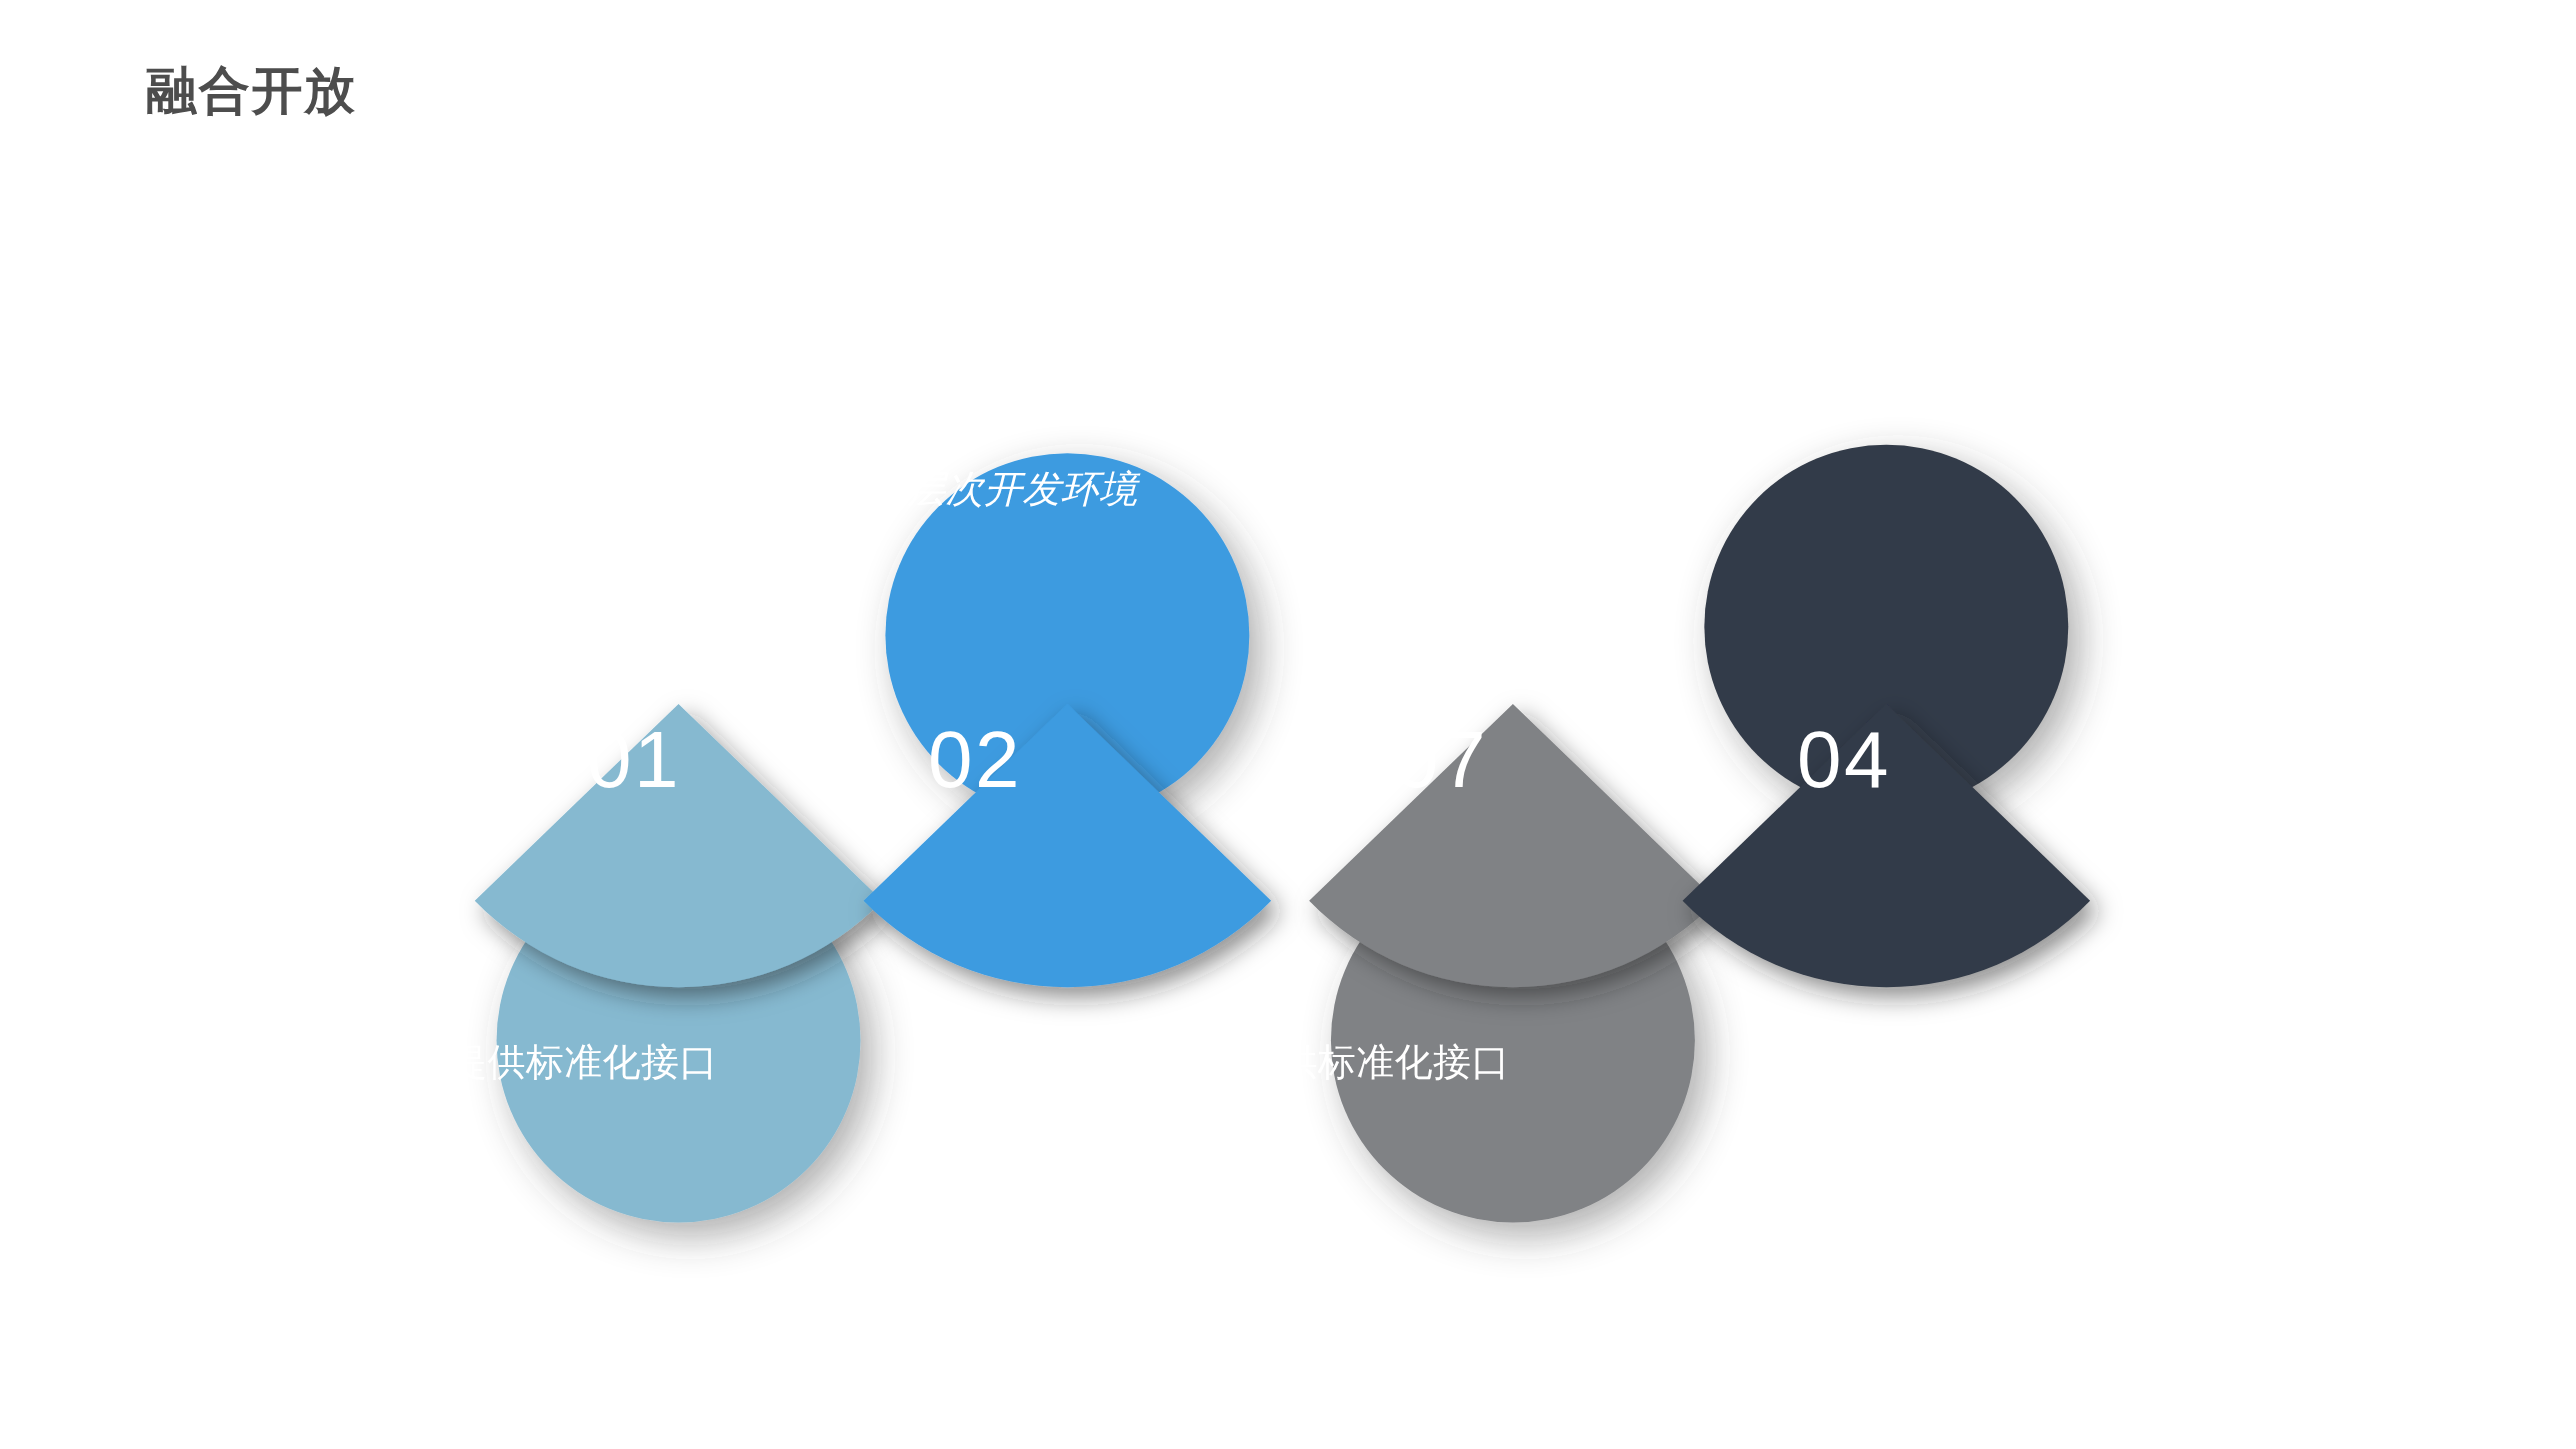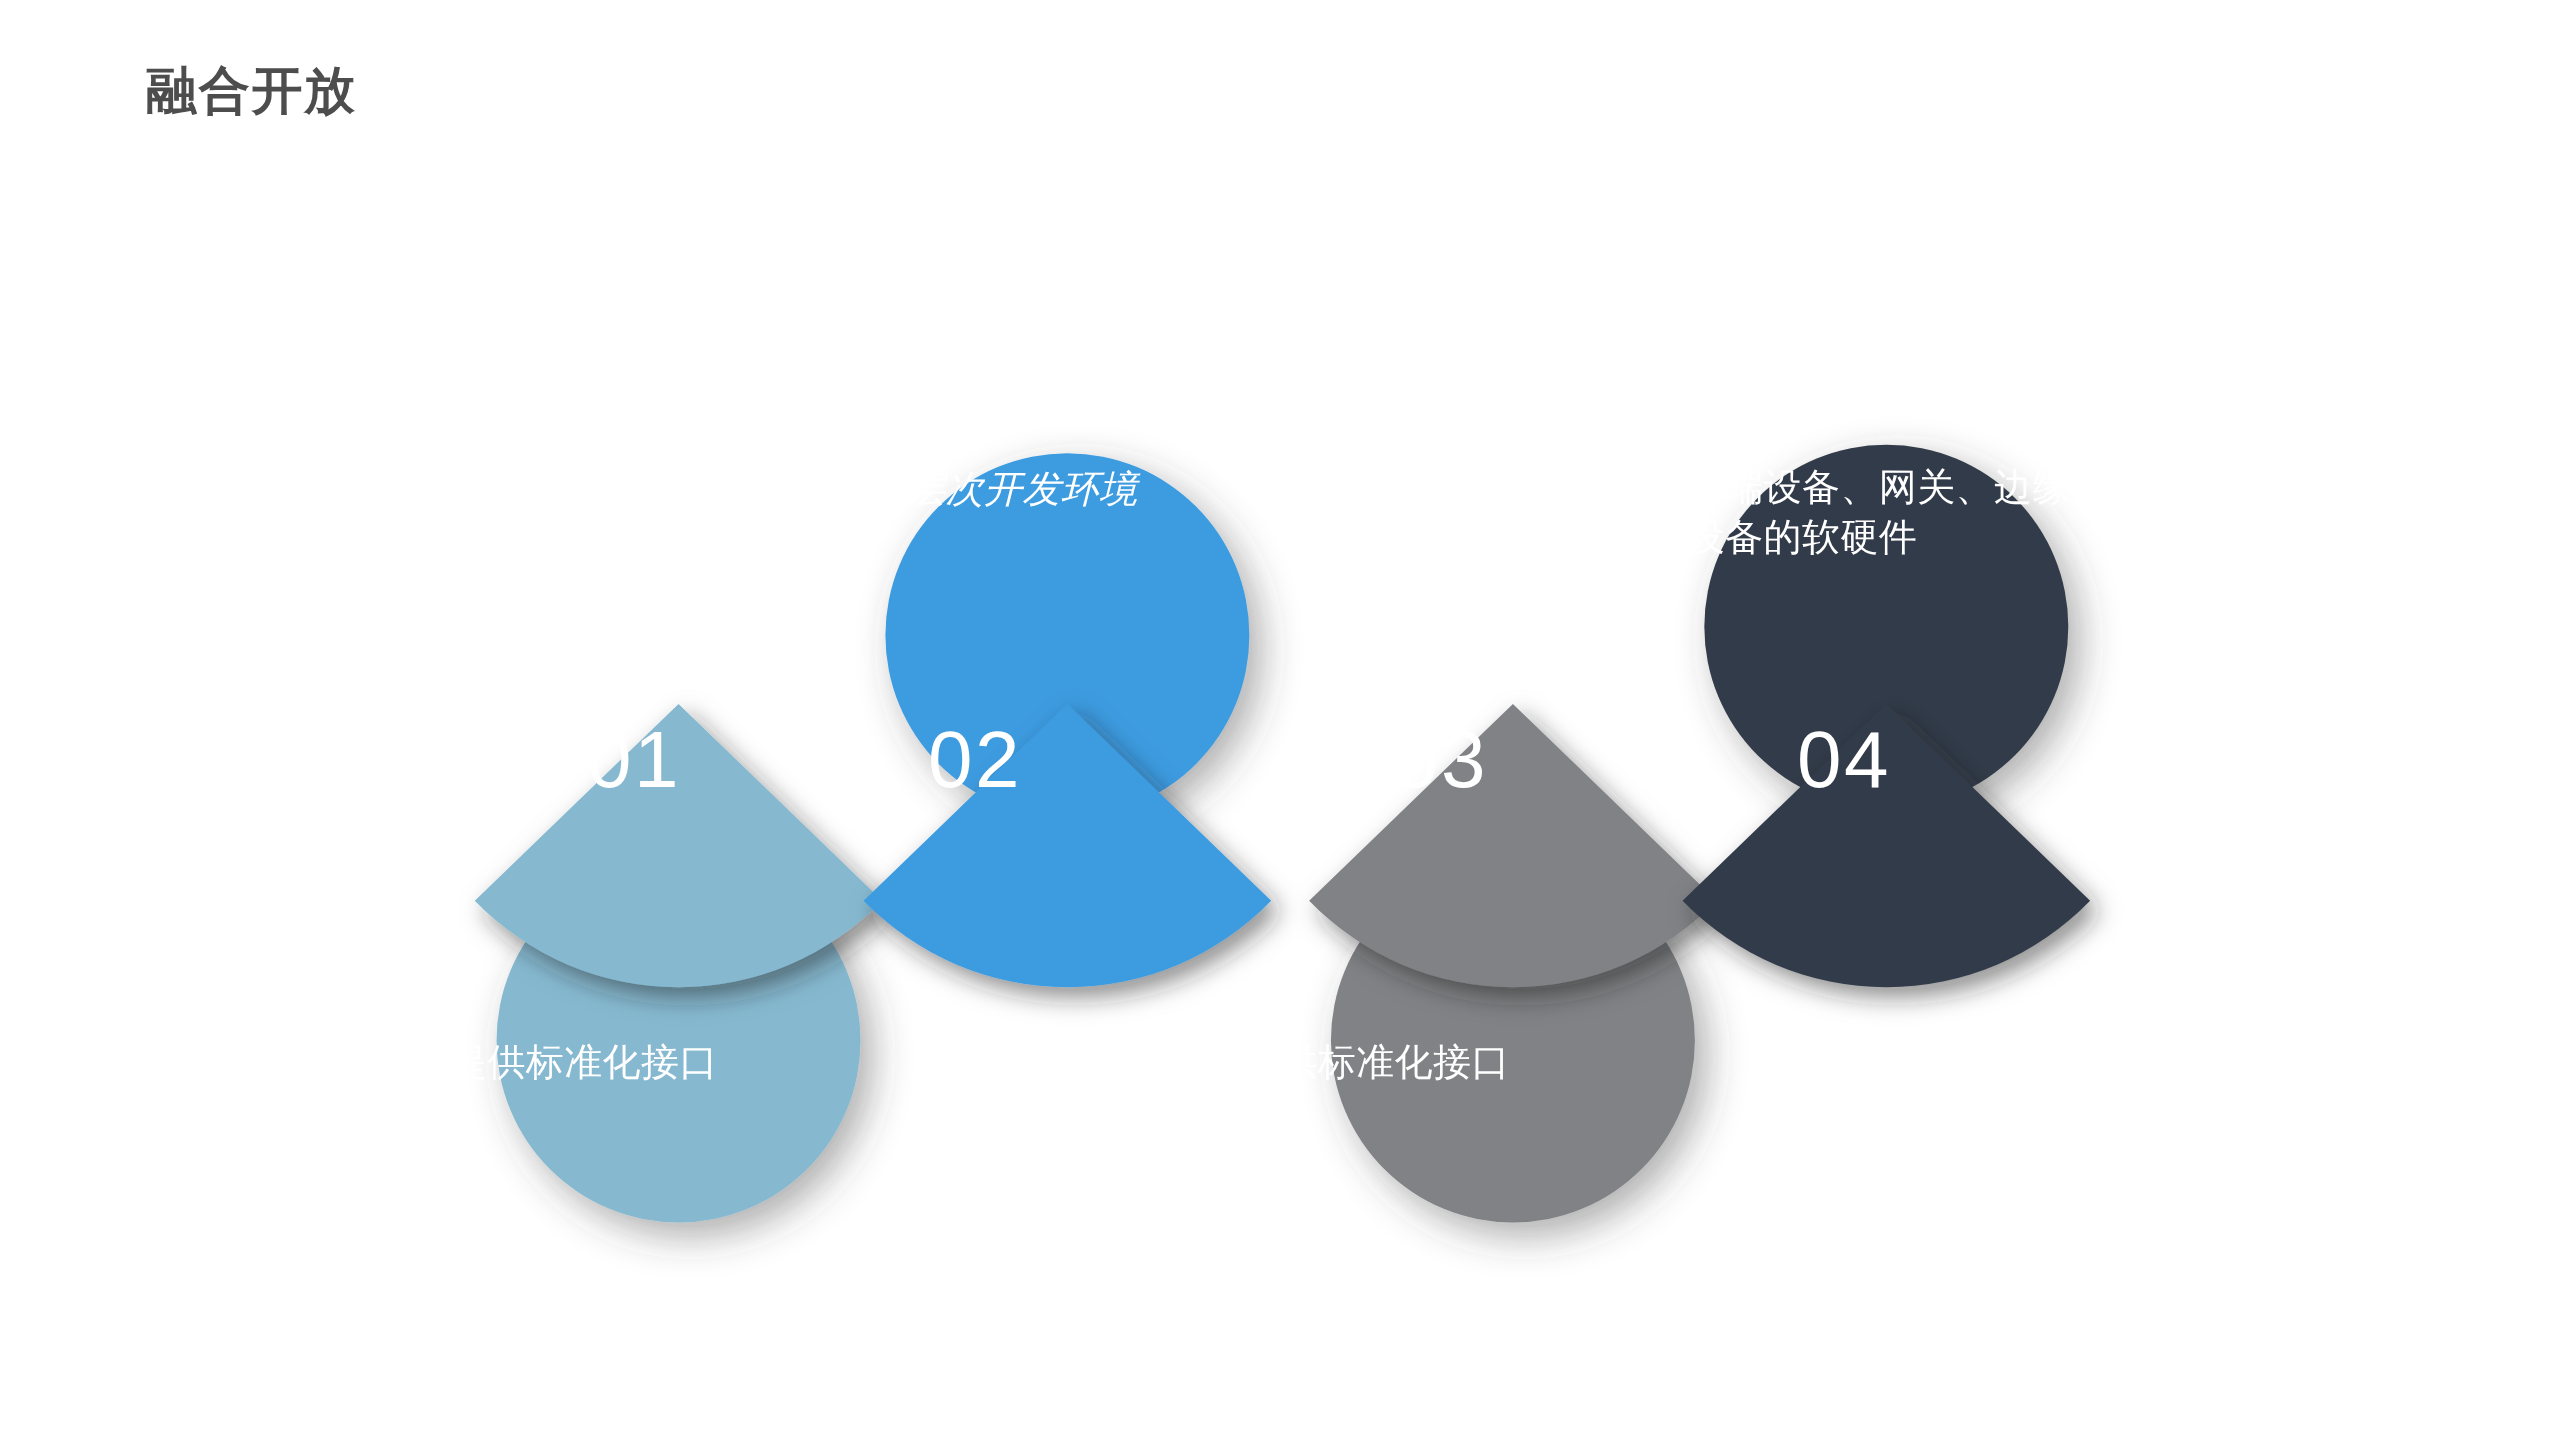--- a/index.html
+++ b/index.html
@@ -104,22 +104,20 @@
       <path filter="url(#wedgeShadow)" d="M 790 820 L 552.62 1049.24 A 330 330 0 0 0 1027.38 1049.24 Z" fill="#86b9d0"></path>
       <path filter="url(#wedgeShadow)" d="M 1243 820 L 1005.62 1049.24 A 330 330 0 0 0 1480.38 1049.24 Z" fill="#3d9be0"></path>
       <path filter="url(#wedgeShadow)" d="M 1762 820 L 1524.62 1049.24 A 330 330 0 0 0 1999.38 1049.24 Z" fill="#808285"></path>
       <path filter="url(#wedgeShadow)" d="M 2197 820 L 1959.62 1049.24 A 330 330 0 0 0 2434.38 1049.24 Z" fill="#333b48"></path>
     </g>
   </svg>
 
   <div class="node-caption" id="caption-1">提供标准化接口</div>
   <div class="node-caption" id="caption-2">提供各层次开发环境</div>
   <div class="node-caption" id="caption-3">提供标准化接口</div>
-  <div class="node-caption" id="caption-4">提供终端设备、网关、边缘
-计算设备的软硬件</div>
 
   <div class="node-number" id="number-1">01</div>
   <div class="node-number" id="number-2">02</div>
-  <div class="node-number" id="number-3">03</div>
+  <div class="node-number" id="number-3">07</div>
   <div class="node-number" id="number-4">04</div>
 
 </div>
 
 
 </body></html>

